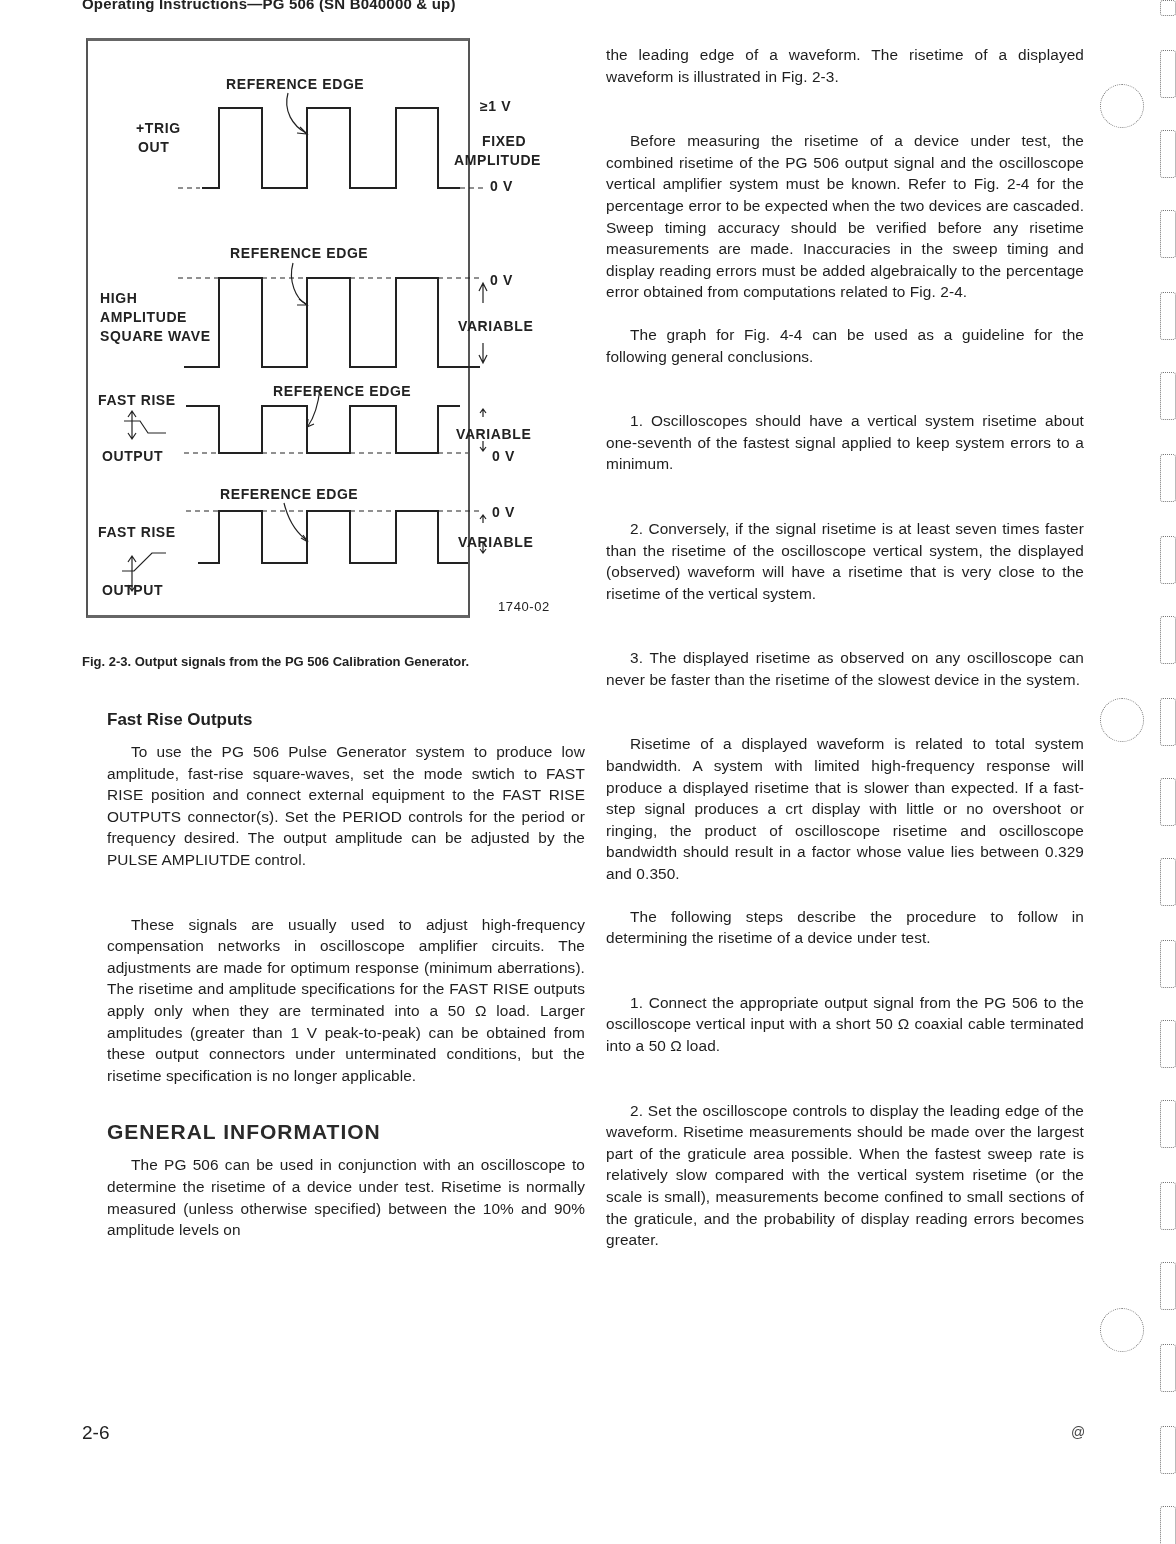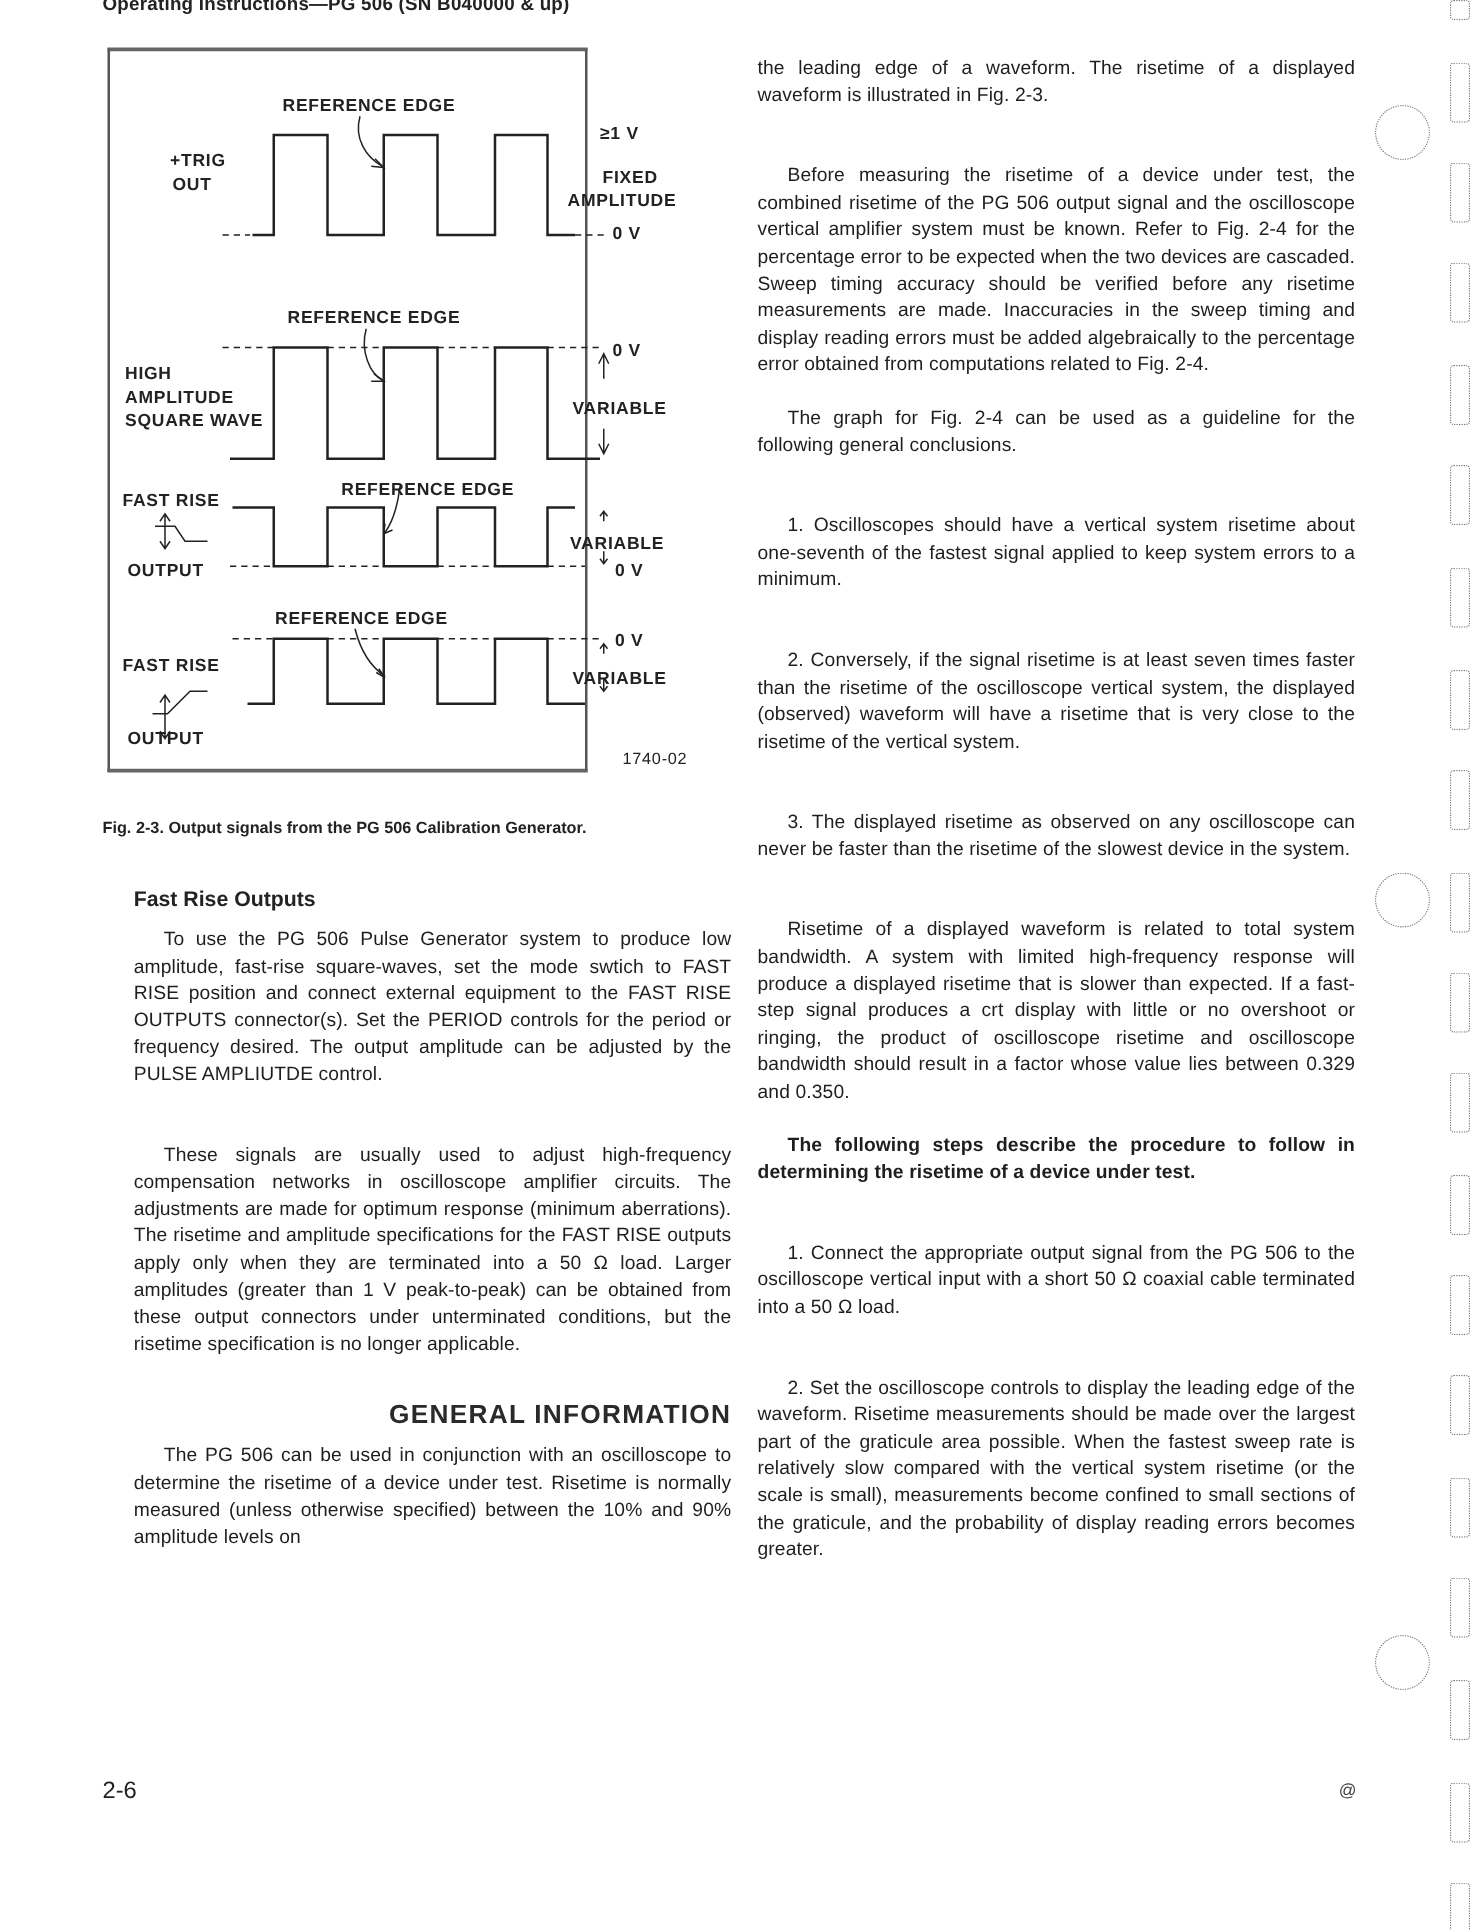--- a/index.html
+++ b/index.html
@@ -18,21 +18,21 @@
     p.body {
       margin: 0; font-size: 15.4px; line-height: 21.6px; text-align: justify;
       text-indent: 24px; color: #1e1e1e; letter-spacing: 0.1px;
     }
     p.body.noindent { text-indent: 0; }
     h2.sub {
       margin: 0; font-size: 17px; font-weight: bold; color: #222;
     }
     h1.section {
       margin: 0; font-size: 21px; font-weight: bold; letter-spacing: 1px;
-      text-align: right; color: #2a2a2a;
+      text-align: left; color: #2a2a2a;
     }
     .figure {
       position: absolute; left: 86px; top: 38px; width: 384px; height: 580px;
       border: 2px solid #555; box-sizing: border-box;
       border-top: 3px solid #666; border-bottom: 3px solid #666;
     }
     .figure svg { position: absolute; left: 0; top: 0; }
     .fig-text {
       font-family: "Liberation Sans", sans-serif; font-weight: bold; font-size: 14px;
       fill: #222; letter-spacing: 0.6px;
@@ -142,26 +142,26 @@
   <h2 class="sub">Fast Rise Outputs</h2>
   <p class="body" style="margin-top:11px;">To use the PG 506 Pulse Generator system to produce low amplitude, fast-rise square-waves, set the mode swtich to FAST RISE position and connect external equipment to the FAST RISE OUTPUTS connector(s). Set the PERIOD controls for the period or frequency desired. The output amplitude can be adjusted by the PULSE AMPLIUTDE control.</p>
   <p class="body" style="margin-top:43px;">These signals are usually used to adjust high-frequency compensation networks in oscilloscope amplifier circuits. The adjustments are made for optimum response (minimum aberrations). The risetime and amplitude specifications for the FAST RISE outputs apply only when they are terminated into a 50 Ω load. Larger amplitudes (greater than 1 V peak-to-peak) can be obtained from these output connectors under unterminated conditions, but the risetime specification is no longer applicable.</p>
   <h1 class="section" style="margin-top:34px;">GENERAL INFORMATION</h1>
   <p class="body" style="margin-top:10px;">The PG 506 can be used in conjunction with an oscilloscope to determine the risetime of a device under test. Risetime is normally measured (unless otherwise specified) between the 10% and 90% amplitude levels on</p>
 </div>
 
 <div class="col col-right" style="top:44px;">
   <p class="body noindent">the leading edge of a waveform. The risetime of a displayed waveform is illustrated in Fig. 2-3.</p>
   <p class="body" style="margin-top:43px;">Before measuring the risetime of a device under test, the combined risetime of the PG 506 output signal and the oscilloscope vertical amplifier system must be known. Refer to Fig. 2-4 for the percentage error to be expected when the two devices are cascaded. Sweep timing accuracy should be verified before any risetime measurements are made. Inaccuracies in the sweep timing and display reading errors must be added algebraically to the percentage error obtained from computations related to Fig. 2-4.</p>
-  <p class="body" style="margin-top:21px;">The graph for Fig. 2-4 can be used as a guideline for the following general conclusions.</p>
+  <p class="body" style="margin-top:21px;">The graph for Fig. 4-4 can be used as a guideline for the following general conclusions.</p>
   <p class="body" style="margin-top:43px;">1. Oscilloscopes should have a vertical system risetime about one-seventh of the fastest signal applied to keep system errors to a minimum.</p>
   <p class="body" style="margin-top:43px;">2. Conversely, if the signal risetime is at least seven times faster than the risetime of the oscilloscope vertical system, the displayed (observed) waveform will have a risetime that is very close to the risetime of the vertical system.</p>
   <p class="body" style="margin-top:43px;">3. The displayed risetime as observed on any oscilloscope can never be faster than the risetime of the slowest device in the system.</p>
   <p class="body" style="margin-top:43px;">Risetime of a displayed waveform is related to total system bandwidth. A system with limited high-frequency response will produce a displayed risetime that is slower than expected. If a fast-step signal produces a crt display with little or no overshoot or ringing, the product of oscilloscope risetime and oscilloscope bandwidth should result in a factor whose value lies between 0.329 and 0.350.</p>
-  <p class="body" style="margin-top:21px;font-weight:bold;">The following steps describe the procedure to follow in determining the risetime of a device under test.</p>
+  <p class="body" style="margin-top:21px;">The following steps describe the procedure to follow in determining the risetime of a device under test.</p>
   <p class="body" style="margin-top:43px;">1. Connect the appropriate output signal from the PG 506 to the oscilloscope vertical input with a short 50 Ω coaxial cable terminated into a 50 Ω load.</p>
   <p class="body" style="margin-top:43px;">2. Set the oscilloscope controls to display the leading edge of the waveform. Risetime measurements should be made over the largest part of the graticule area possible. When the fastest sweep rate is relatively slow compared with the vertical system risetime (or the scale is small), measurements become confined to small sections of the graticule, and the probability of display reading errors becomes greater.</p>
 </div>
 
 <div class="folio">2-6</div>
 <div class="mark">@</div>
 
 <div class="punch hole" style="top:84px;"></div>
 <div class="punch hole" style="top:698px;"></div>
 <div class="punch hole" style="top:1308px;"></div>

